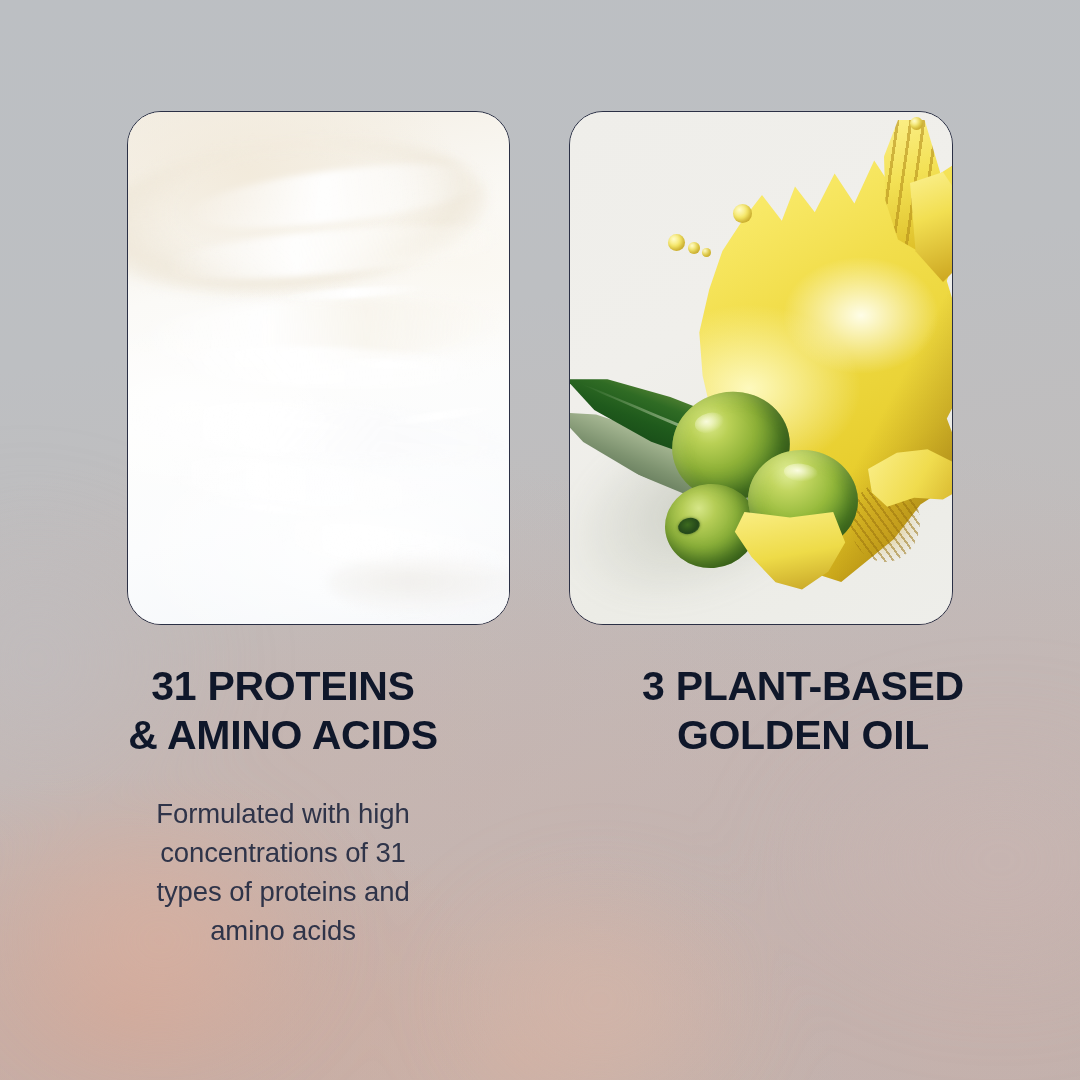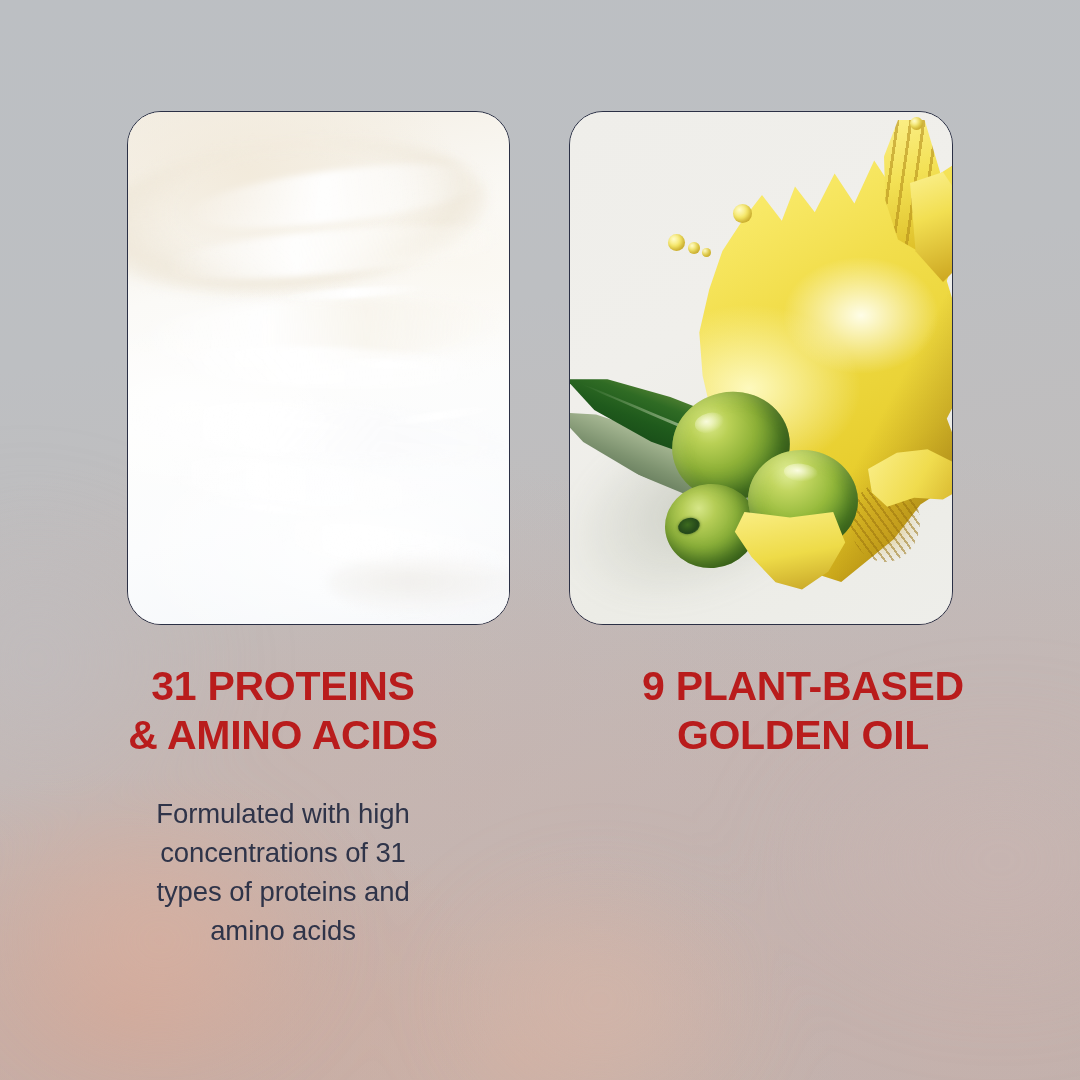--- a/index.html
+++ b/index.html
@@ -295,21 +295,21 @@
   }
   .col {
     width: 540px;
     box-sizing: border-box;
     text-align: center;
   }
   .col.l { padding: 0 46px 0 72px; }
   .col.r { padding: 0 56px 0 42px; }
 
   .heading {
-    color: #b91c1c;
+    color: #0f172a;
     font-family: "Liberation Sans", sans-serif;
     font-weight: bold;
     font-size: 41px;
     line-height: 49px;
     letter-spacing: -0.3px;
     margin: 0 0 34px 0;
     white-space: pre-line;
   }
   .body {
     color: #2f3449;
@@ -379,16 +379,16 @@
   <div class="col l">
     <h2 class="heading">31 PROTEINS
 &amp; AMINO ACIDS</h2>
     <p class="body">Formulated with high
 concentrations of 31
 types of proteins and
 amino acids</p>
   </div>
 
   <div class="col r">
-    <h2 class="heading">9 PLANT-BASED
+    <h2 class="heading">3 PLANT-BASED
 GOLDEN OIL</h2>
   </div>
 </div>
 
 </body></html>

